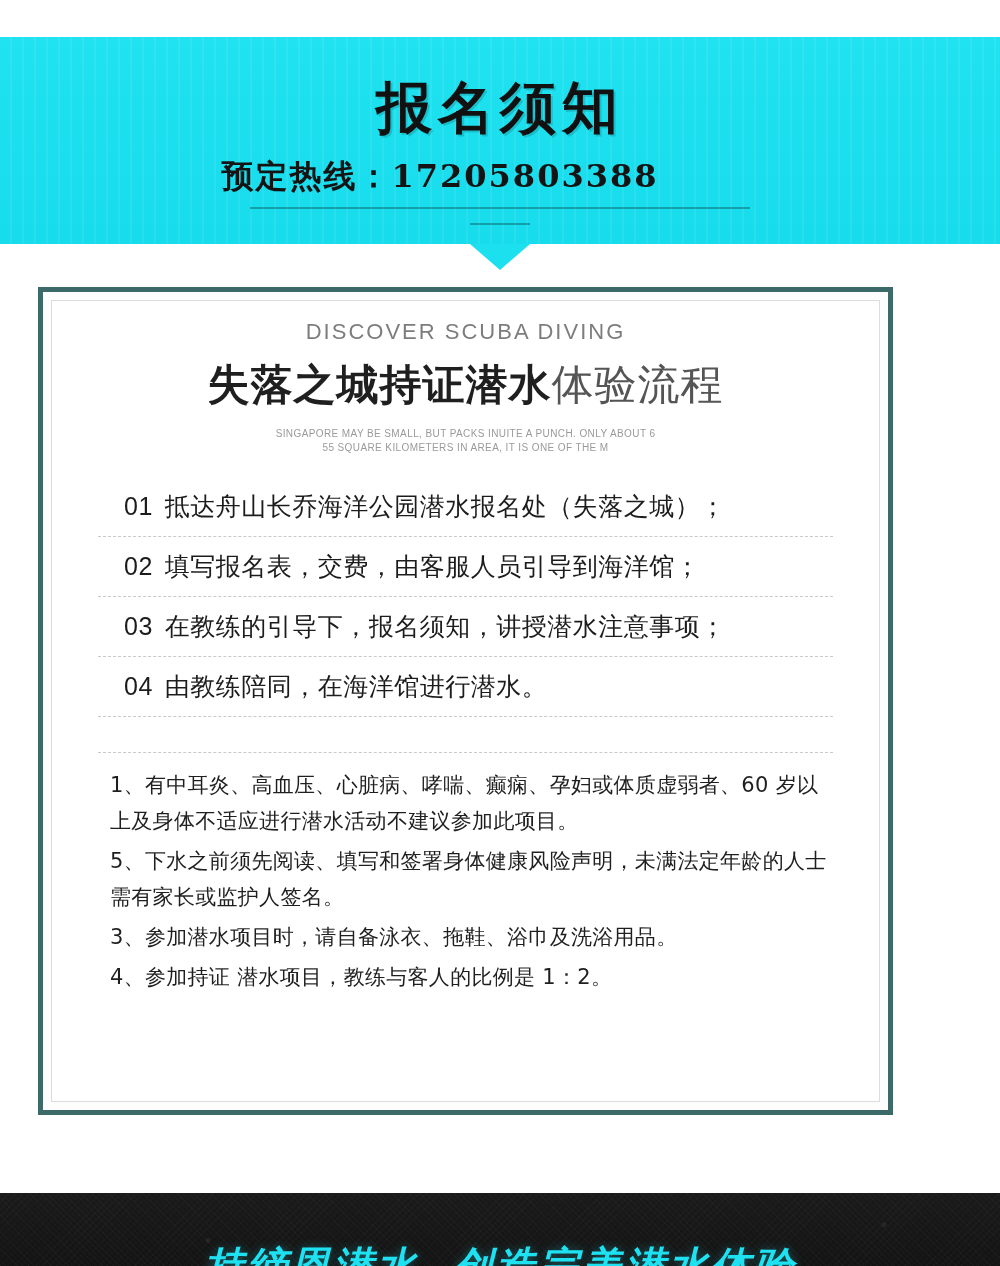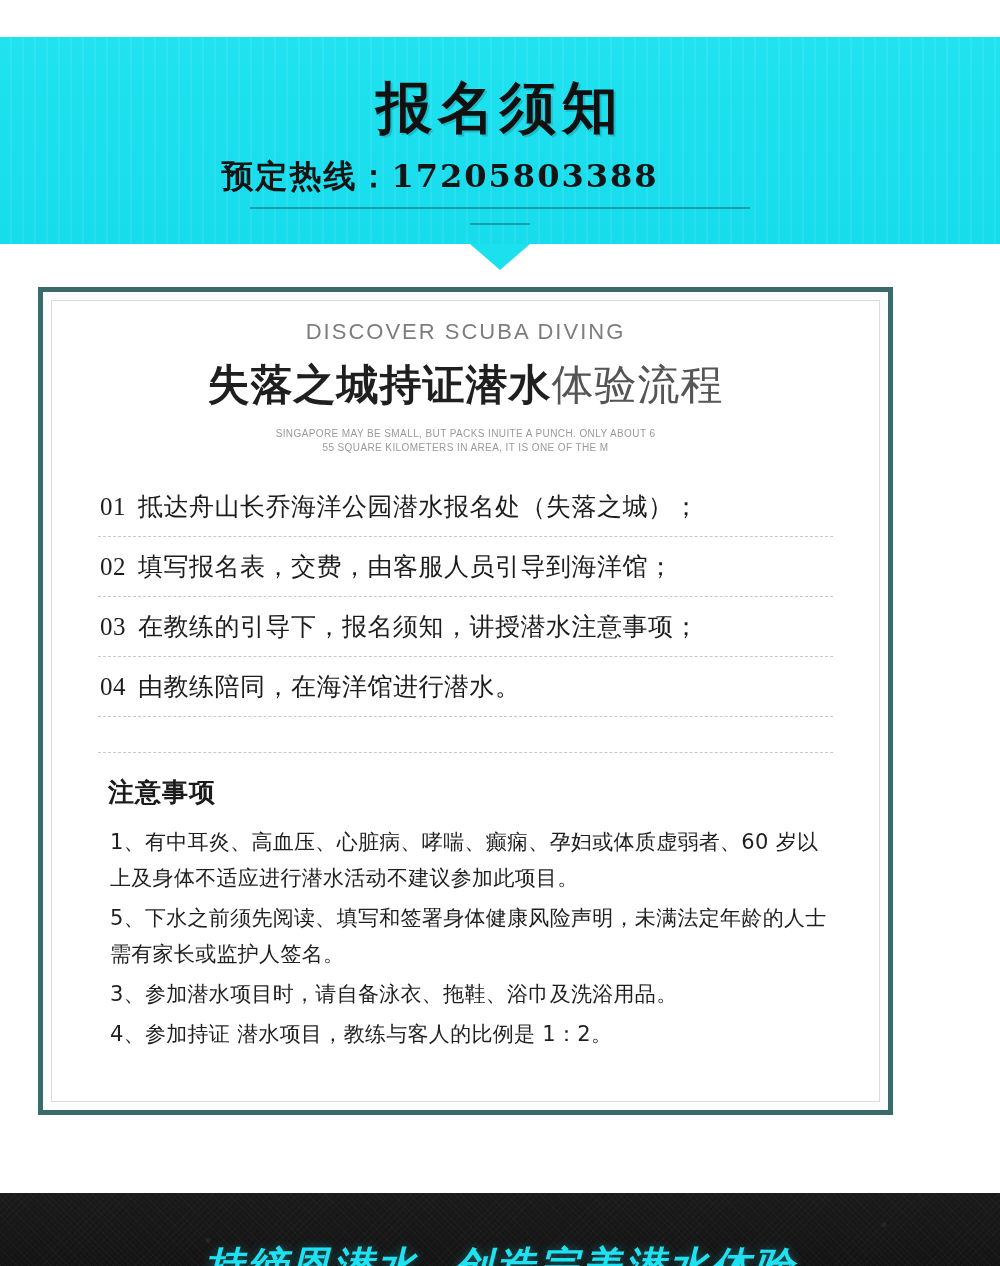--- a/index.html
+++ b/index.html
@@ -151,21 +151,22 @@
     align-items: baseline;
     border-bottom: 1px dashed #c9c9c9;
     padding: 13px 2px 13px 2px;
     font-family: "DejaVu Sans", sans-serif;
     font-size: 25px;
     color: #1c1c1c;
     letter-spacing: 0.5px;
   }
   .step .num {
     margin-right: 12px;
-    font-family: Liberation Serif, serif;
+    font-family: Liberation Sans, sans-serif;
+    margin-left: 24px;
   }
 
   .spacer-rule {
     margin: 34px 46px 0 46px;
     border-bottom: 1px dashed #c9c9c9;
     height: 1px;
   }
 
   .notes-title {
     margin: 22px 0 0 56px;
@@ -271,21 +272,20 @@
           <span>在教练的引导下，报名须知，讲授潜水注意事项；</span>
         </div>
         <div class="step">
           <span class="num">04</span>
           <span>由教练陪同，在海洋馆进行潜水。</span>
         </div>
       </div>
 
       <div class="spacer-rule"></div>
 
-      <div class="notes-title">注意事项</div>
 
       <div class="notes">
         <div class="note">1、有中耳炎、高血压、心脏病、哮喘、癫痫、孕妇或体质虚弱者、60 岁以上及身体不适应进行潜水活动不建议参加此项目。</div>
         <div class="note">5、下水之前须先阅读、填写和签署身体健康风险声明，未满法定年龄的人士需有家长或监护人签名。</div>
         <div class="note">3、参加潜水项目时，请自备泳衣、拖鞋、浴巾及洗浴用品。</div>
         <div class="note">4、参加持证 潜水项目，教练与客人的比例是 1：2。</div>
       </div>
 
     </div>
   </div>

